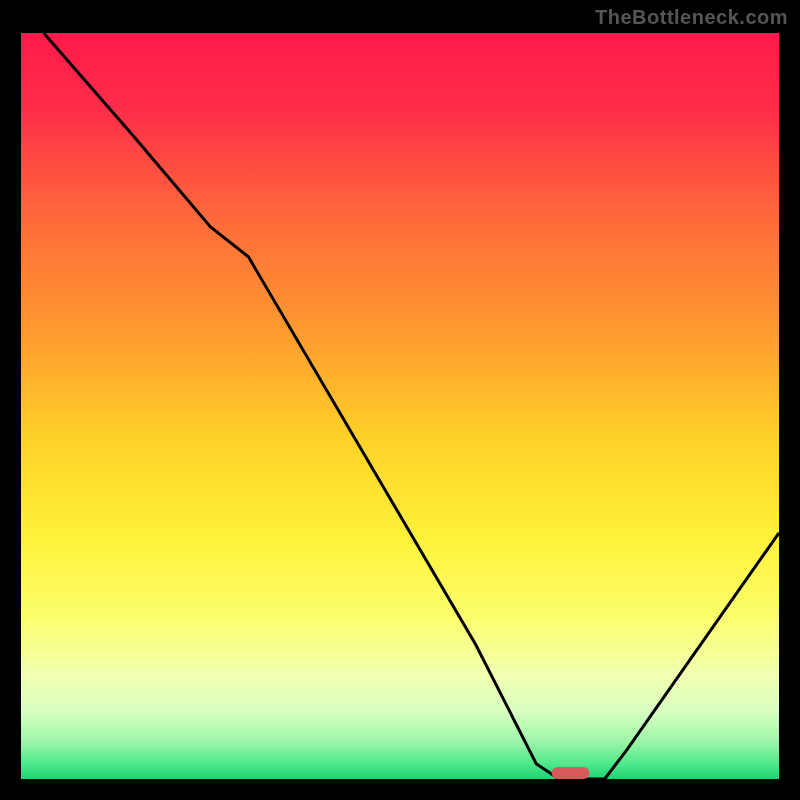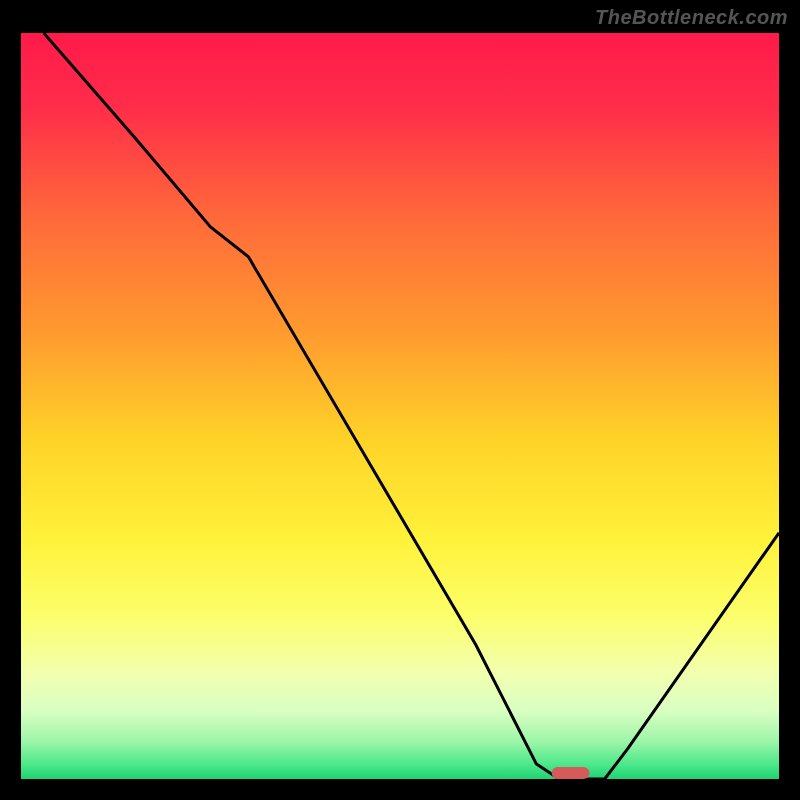--- a/index.html
+++ b/index.html
@@ -19,21 +19,20 @@
   }
   .watermark {
     position: absolute;
     top: 6px;
     right: 12px;
     color: #555;
     font-size: 20px;
     font-weight: bold;
     letter-spacing: 0.5px;
     z-index: 10;
-    font-style: italic;
   }
   .plot-area {
     position: absolute;
     left: 18px;
     top: 30px;
     width: 764px;
     height: 752px;
     border: 3px solid #000;
     box-sizing: border-box;
     overflow: hidden;

